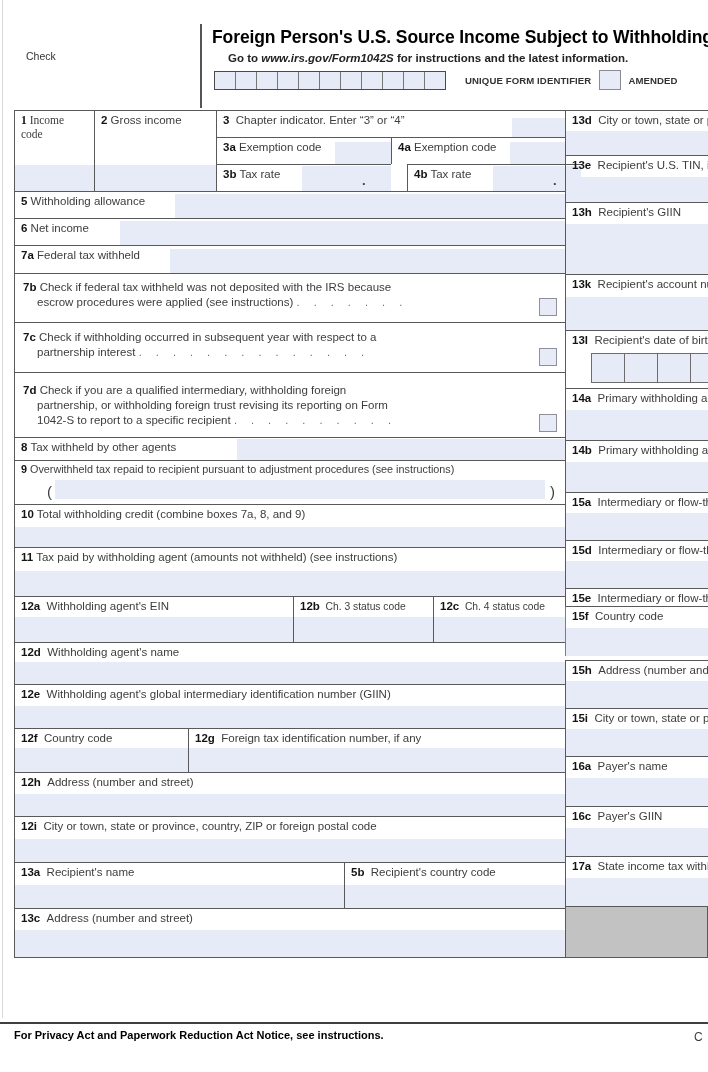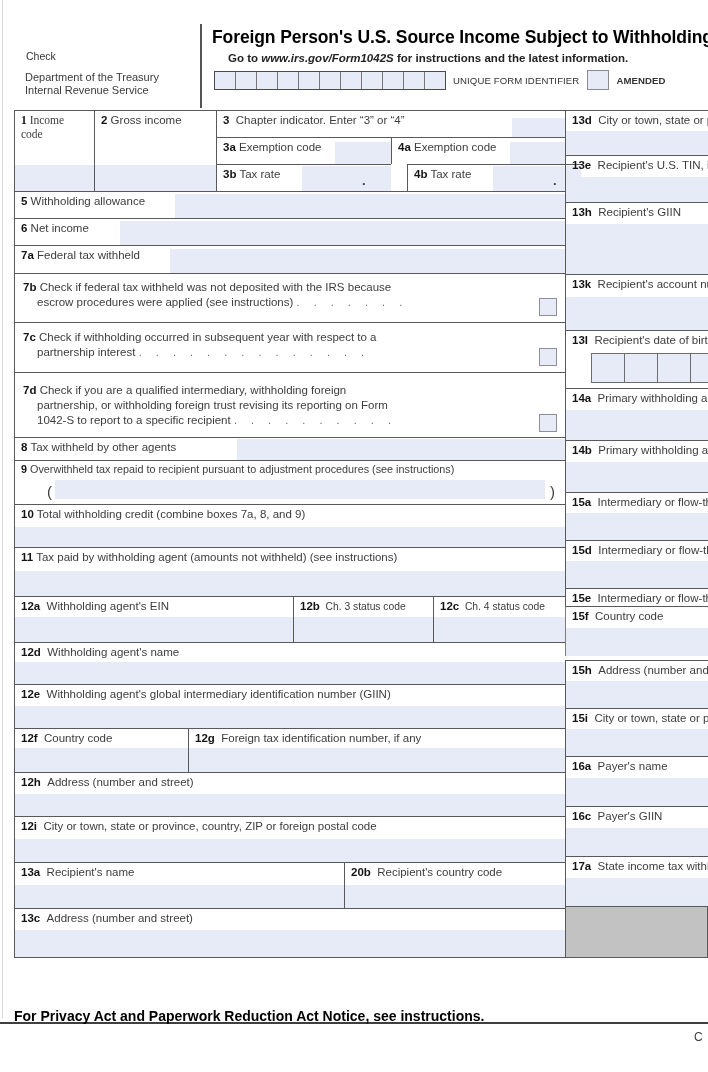--- a/index.html
+++ b/index.html
@@ -60,22 +60,22 @@
     display: flex;
     border: 1.6px solid #4a4a4a;
   }
   .ufi-cell {
     width: 20px; height: 17px;
     background: #e7ebf7;
     border-right: 1px solid #777;
   }
   .ufi-cell:last-child { border-right: none; }
   #ufi-label {
-    margin-left: 7px;
-    font-size: 9.6px; font-weight: normal; color: #333;
+    margin-left: 19px;
+    font-size: 9.6px; font-weight: bold; color: #333;
     letter-spacing: 0.1px; white-space: nowrap; text-align: center;
   }
   #amended-box {
     margin-left: 8px;
     width: 20px; height: 18px;
     background: #e7ebf7; border: 1px solid #8b8b97;
   }
   #amended-label {
     margin-left: 7px;
     font-size: 9.6px; font-weight: bold; color: #333;
@@ -150,22 +150,22 @@
     border: 1.7px solid #595959;
     box-sizing: border-box;
   }
 
   
   #footer-rule {
     position: absolute; left: 0; top: 1022px;
     width: 708px; height: 2px; background: #3f3f3f;
   }
   #footer-text {
-    position: absolute; left: 14px; top: 1008px;
-    font-size: 14px; font-weight: bold; color: #000;
+    position: absolute; left: 14px; top: 1029px;
+    font-size: 11px; font-weight: bold; color: #000;
   }
   #footer-right {
     position: absolute; left: 694px; top: 1030px;
     font-size: 12px; color: #3d3d3d;
   }
 
   
   #left-edge {
     position: absolute; left: 2px; top: 0; width: 1px; height: 1018px;
     background: #d9d9d9;
@@ -175,24 +175,20 @@
 <body>
 
 <div id="page">
 
   <div id="left-edge"></div>
 
   <div id="masthead">
 
     <div id="form-word">Check</div>
 
-    <div id="dept">
-      <div>Department of the Treasury</div>
-      <div>Internal Revenue Service</div>
-    </div>
 
     <div id="masthead-div"></div>
 
     <div id="title-main">Foreign Person's U.S. Source Income Subject to Withholding</div>
 
     <div id="title-sub">
       <span>Go to </span><i>www.irs.gov/Form1042S</i><span> for instructions and the latest information.</span>
     </div>
 
     <div id="ufi-row">
@@ -442,21 +438,21 @@
       <div class="cell" style="left:0;top:752px;width:330px;height:46px;">
         <div class="cap">
           <span class="bx">13a</span>
           &nbsp;<span>Recipient's name</span>
         </div>
         <div class="entry" style="height:23px;"></div>
       </div>
 
       <div class="cell" style="left:330px;top:752px;width:221px;height:46px;">
         <div class="cap">
-          <span class="bx">20b</span>
+          <span class="bx">5b</span>
           &nbsp;<span>Recipient's country code</span>
         </div>
         <div class="entry" style="height:23px;"></div>
       </div>
 
       <div class="cell" style="left:0;top:798px;width:551px;height:50px;border-bottom:1.7px solid #595959;">
         <div class="cap">
           <span class="bx">13c</span>
           &nbsp;<span>Address (number and street)</span>
         </div>

